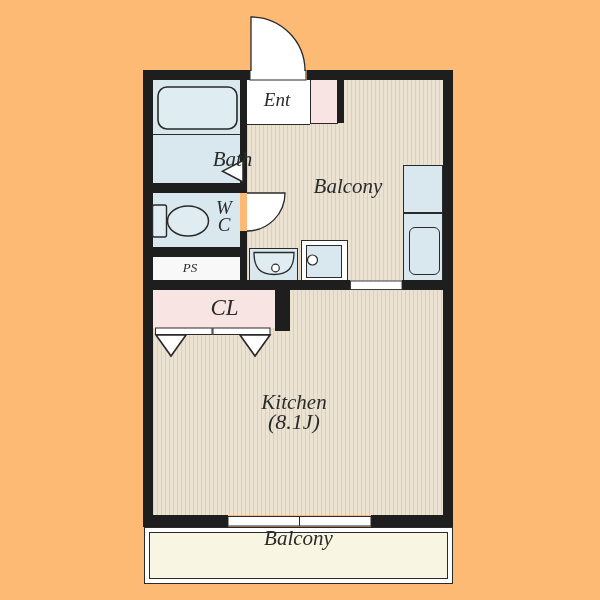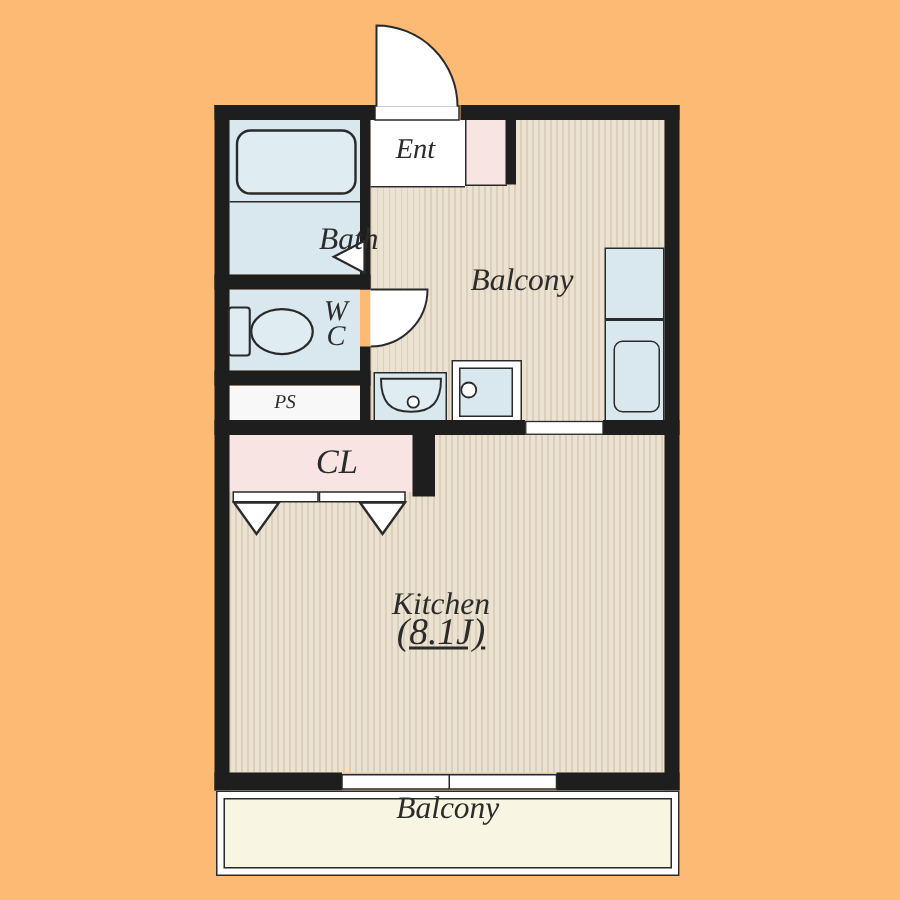--- a/index.html
+++ b/index.html
@@ -123,17 +123,17 @@
   <div class="label" style="left:153px;top:149px;width:87px;font-size:21px;line-height:21px;margin-left:36px;">Bath</div>
   <div class="label" style="left:209px;top:199px;width:30px;font-size:19px;line-height:17px;">
     <span>W</span><br>
     <span>C</span>
   </div>
   <div class="label" style="left:153px;top:261px;width:74px;font-size:13px;line-height:14px;">PS</div>
   <div class="label" style="left:153px;top:296px;width:143px;font-size:23px;line-height:23px;">CL</div>
   <div class="label" style="left:288px;top:176px;width:120px;font-size:21px;line-height:21px;">Balcony</div>
   <div class="label" style="left:194px;top:393px;width:200px;font-size:21px;line-height:19px;">
     <span>Kitchen</span><br>
-    <span style="font-size:25px;text-decoration:underline;">(8.1J)</span>
+    <span style="font-size:22px;">(8.1J)</span>
   </div>
   <div class="label" style="left:144px;top:528px;width:309px;font-size:21px;line-height:21px;">Balcony</div>
 
 </div>
 
 </body></html>

